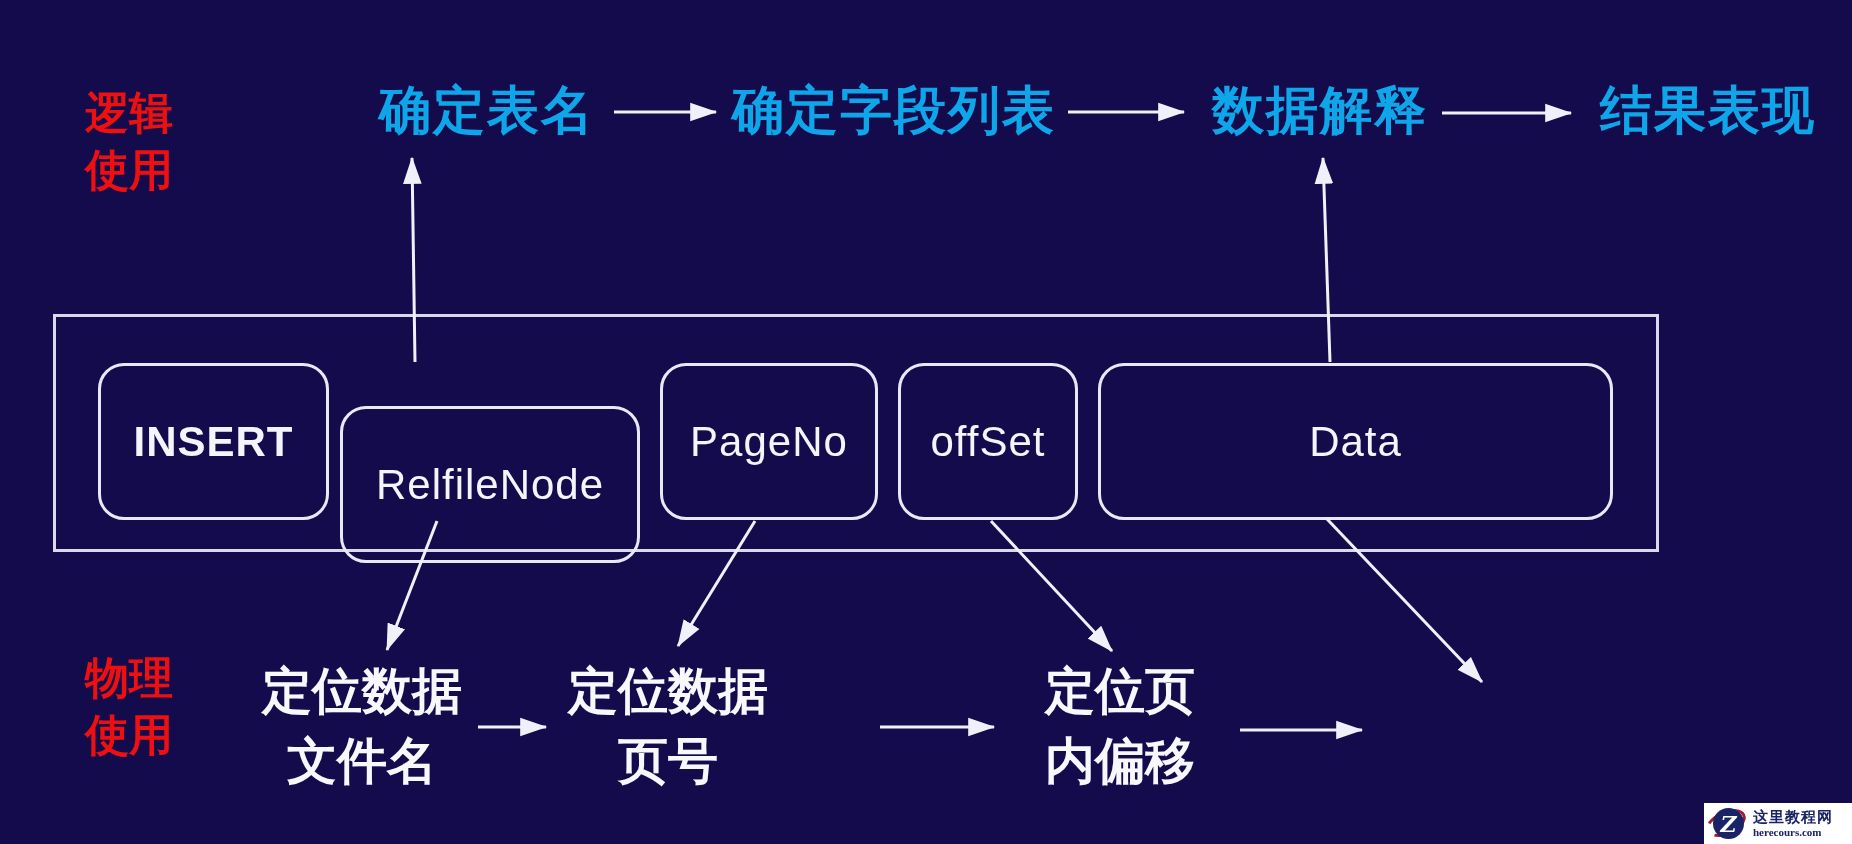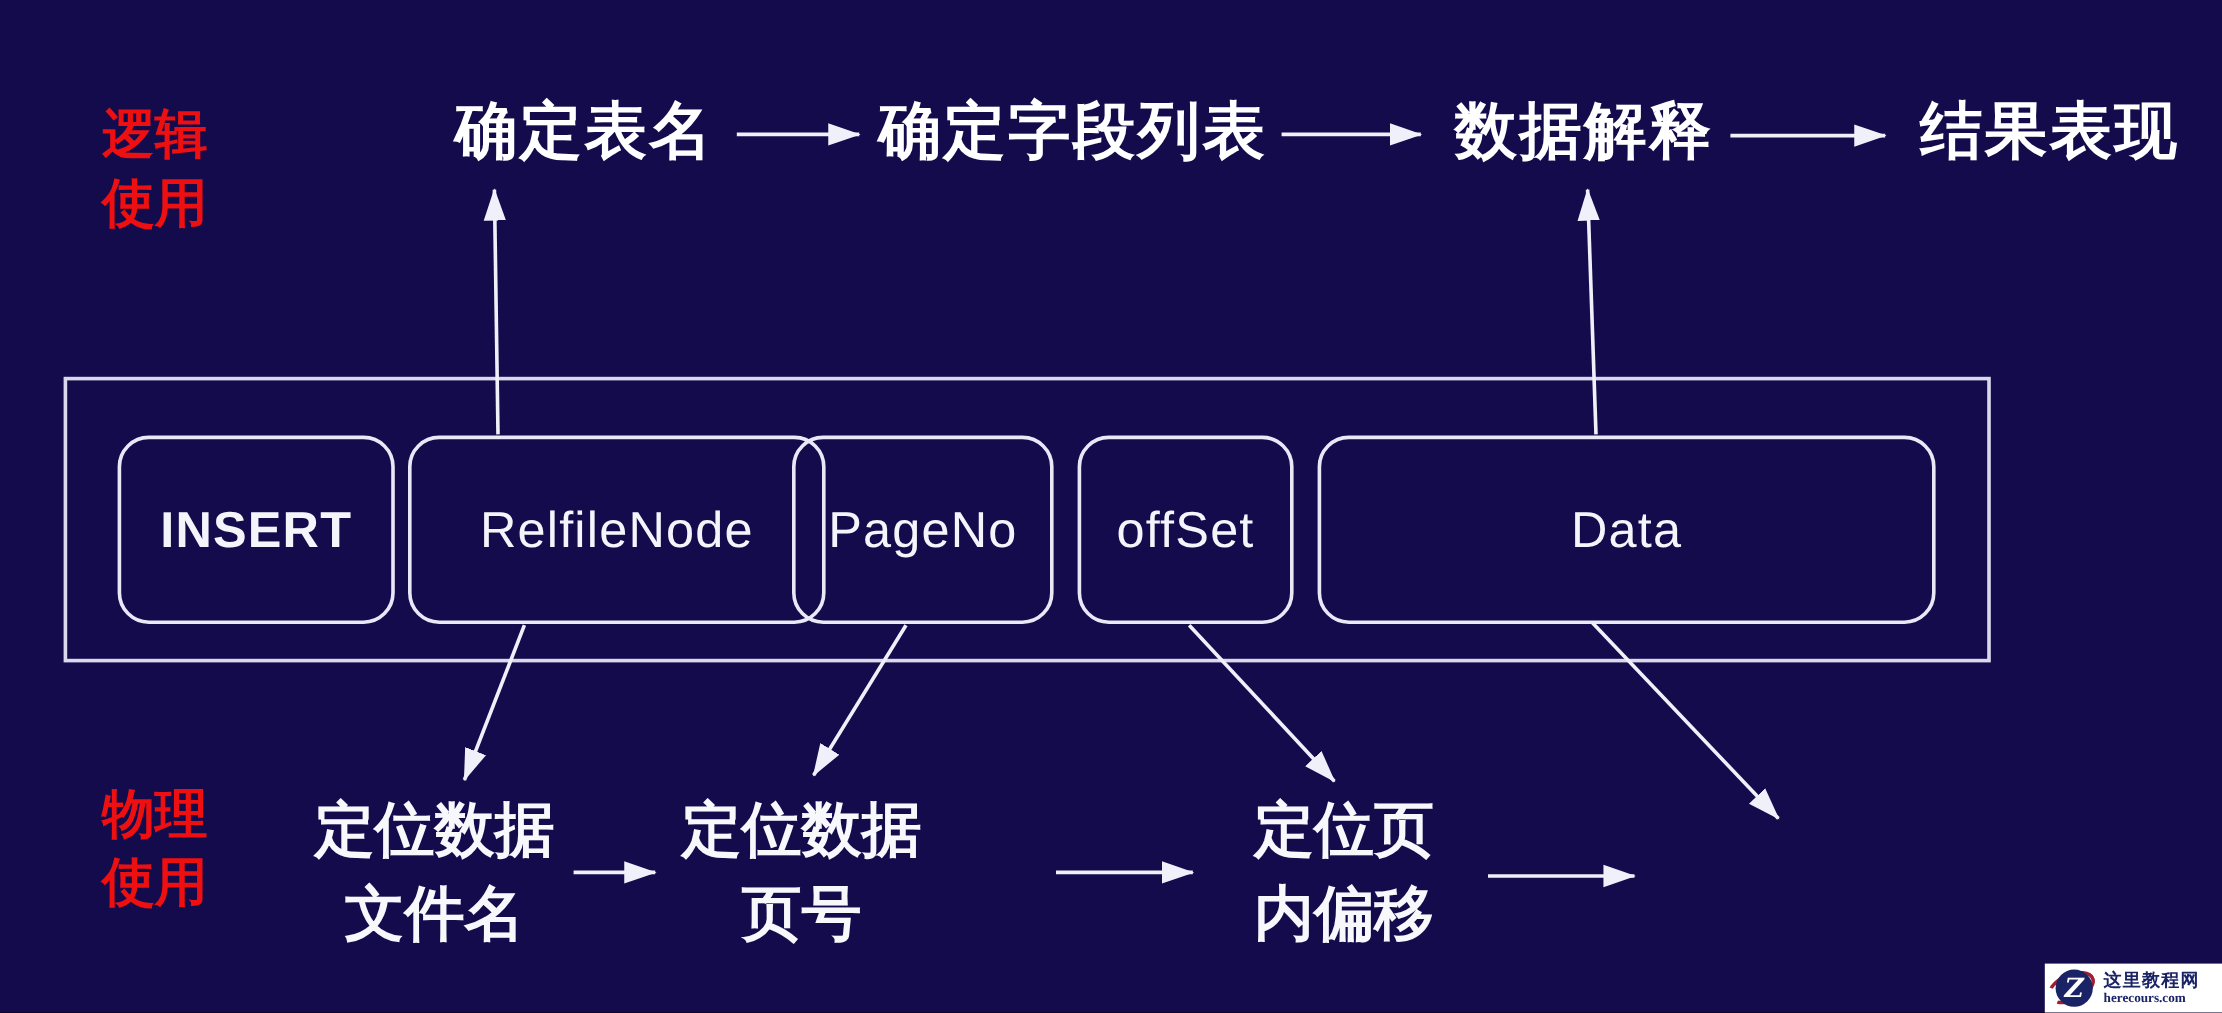--- a/index.html
+++ b/index.html
@@ -4,21 +4,21 @@
 <style>
   :root{
     --bg:#140b4d; --line:#e8e8f6; --red:#ee1010; --wm-navy:#1a2365; --wm-red:#a31d30;
   }
   html,body{margin:0;padding:0;background:#000;}
   .canvas{
     position:relative;width:1852px;height:844px;background:var(--bg);
     overflow:hidden;font-family:"DejaVu Sans","Liberation Sans",sans-serif;
   }
   .toplabel{
-    position:absolute;top:84px;height:52px;line-height:52px;color:#ffffff;
+    position:absolute;top:84px;height:52px;line-height:52px;color:#0ea5e9;
     font-size:52px;font-weight:bold;letter-spacing:2px;transform:translateX(-50%);white-space:nowrap;
   }
   .redlabel{
     position:absolute;color:var(--red);font-size:44px;font-weight:bold;
     line-height:57px;white-space:pre-line;
   }
   .container-rect{
     position:absolute;left:53px;top:314px;width:1606px;height:238px;
     border:3px solid #d9d9ec;box-sizing:border-box;
   }
@@ -62,21 +62,21 @@
 使用</div>
 
   <div class="toplabel" style="left:487px;">确定表名</div>
   <div class="toplabel" style="left:1320px;">数据解释</div>
   <div class="toplabel" style="left:894px;">确定字段列表</div>
   <div class="toplabel" style="left:1708px;">结果表现</div>
 
   <div class="container-rect"></div>
 
   <div class="node-box" style="left:98px;width:231px;font-weight:bold;">INSERT</div>
-  <div class="node-box" style="left:340px;width:348px;">RelfileNode</div>
+  <div class="node-box" style="left:340px;width:300px;margin-top:43px;">RelfileNode</div>
   <div class="node-box" style="left:660px;width:218px;">PageNo</div>
   <div class="node-box" style="left:898px;width:180px;">offSet</div>
   <div class="node-box" style="left:1098px;width:515px;">Data</div>
 
   <div class="bnode" style="left:362px;">
     <div>定位数据</div>
     <div>文件名</div>
   </div>
   <div class="bnode" style="left:668px;">
     <div>定位数据</div>

